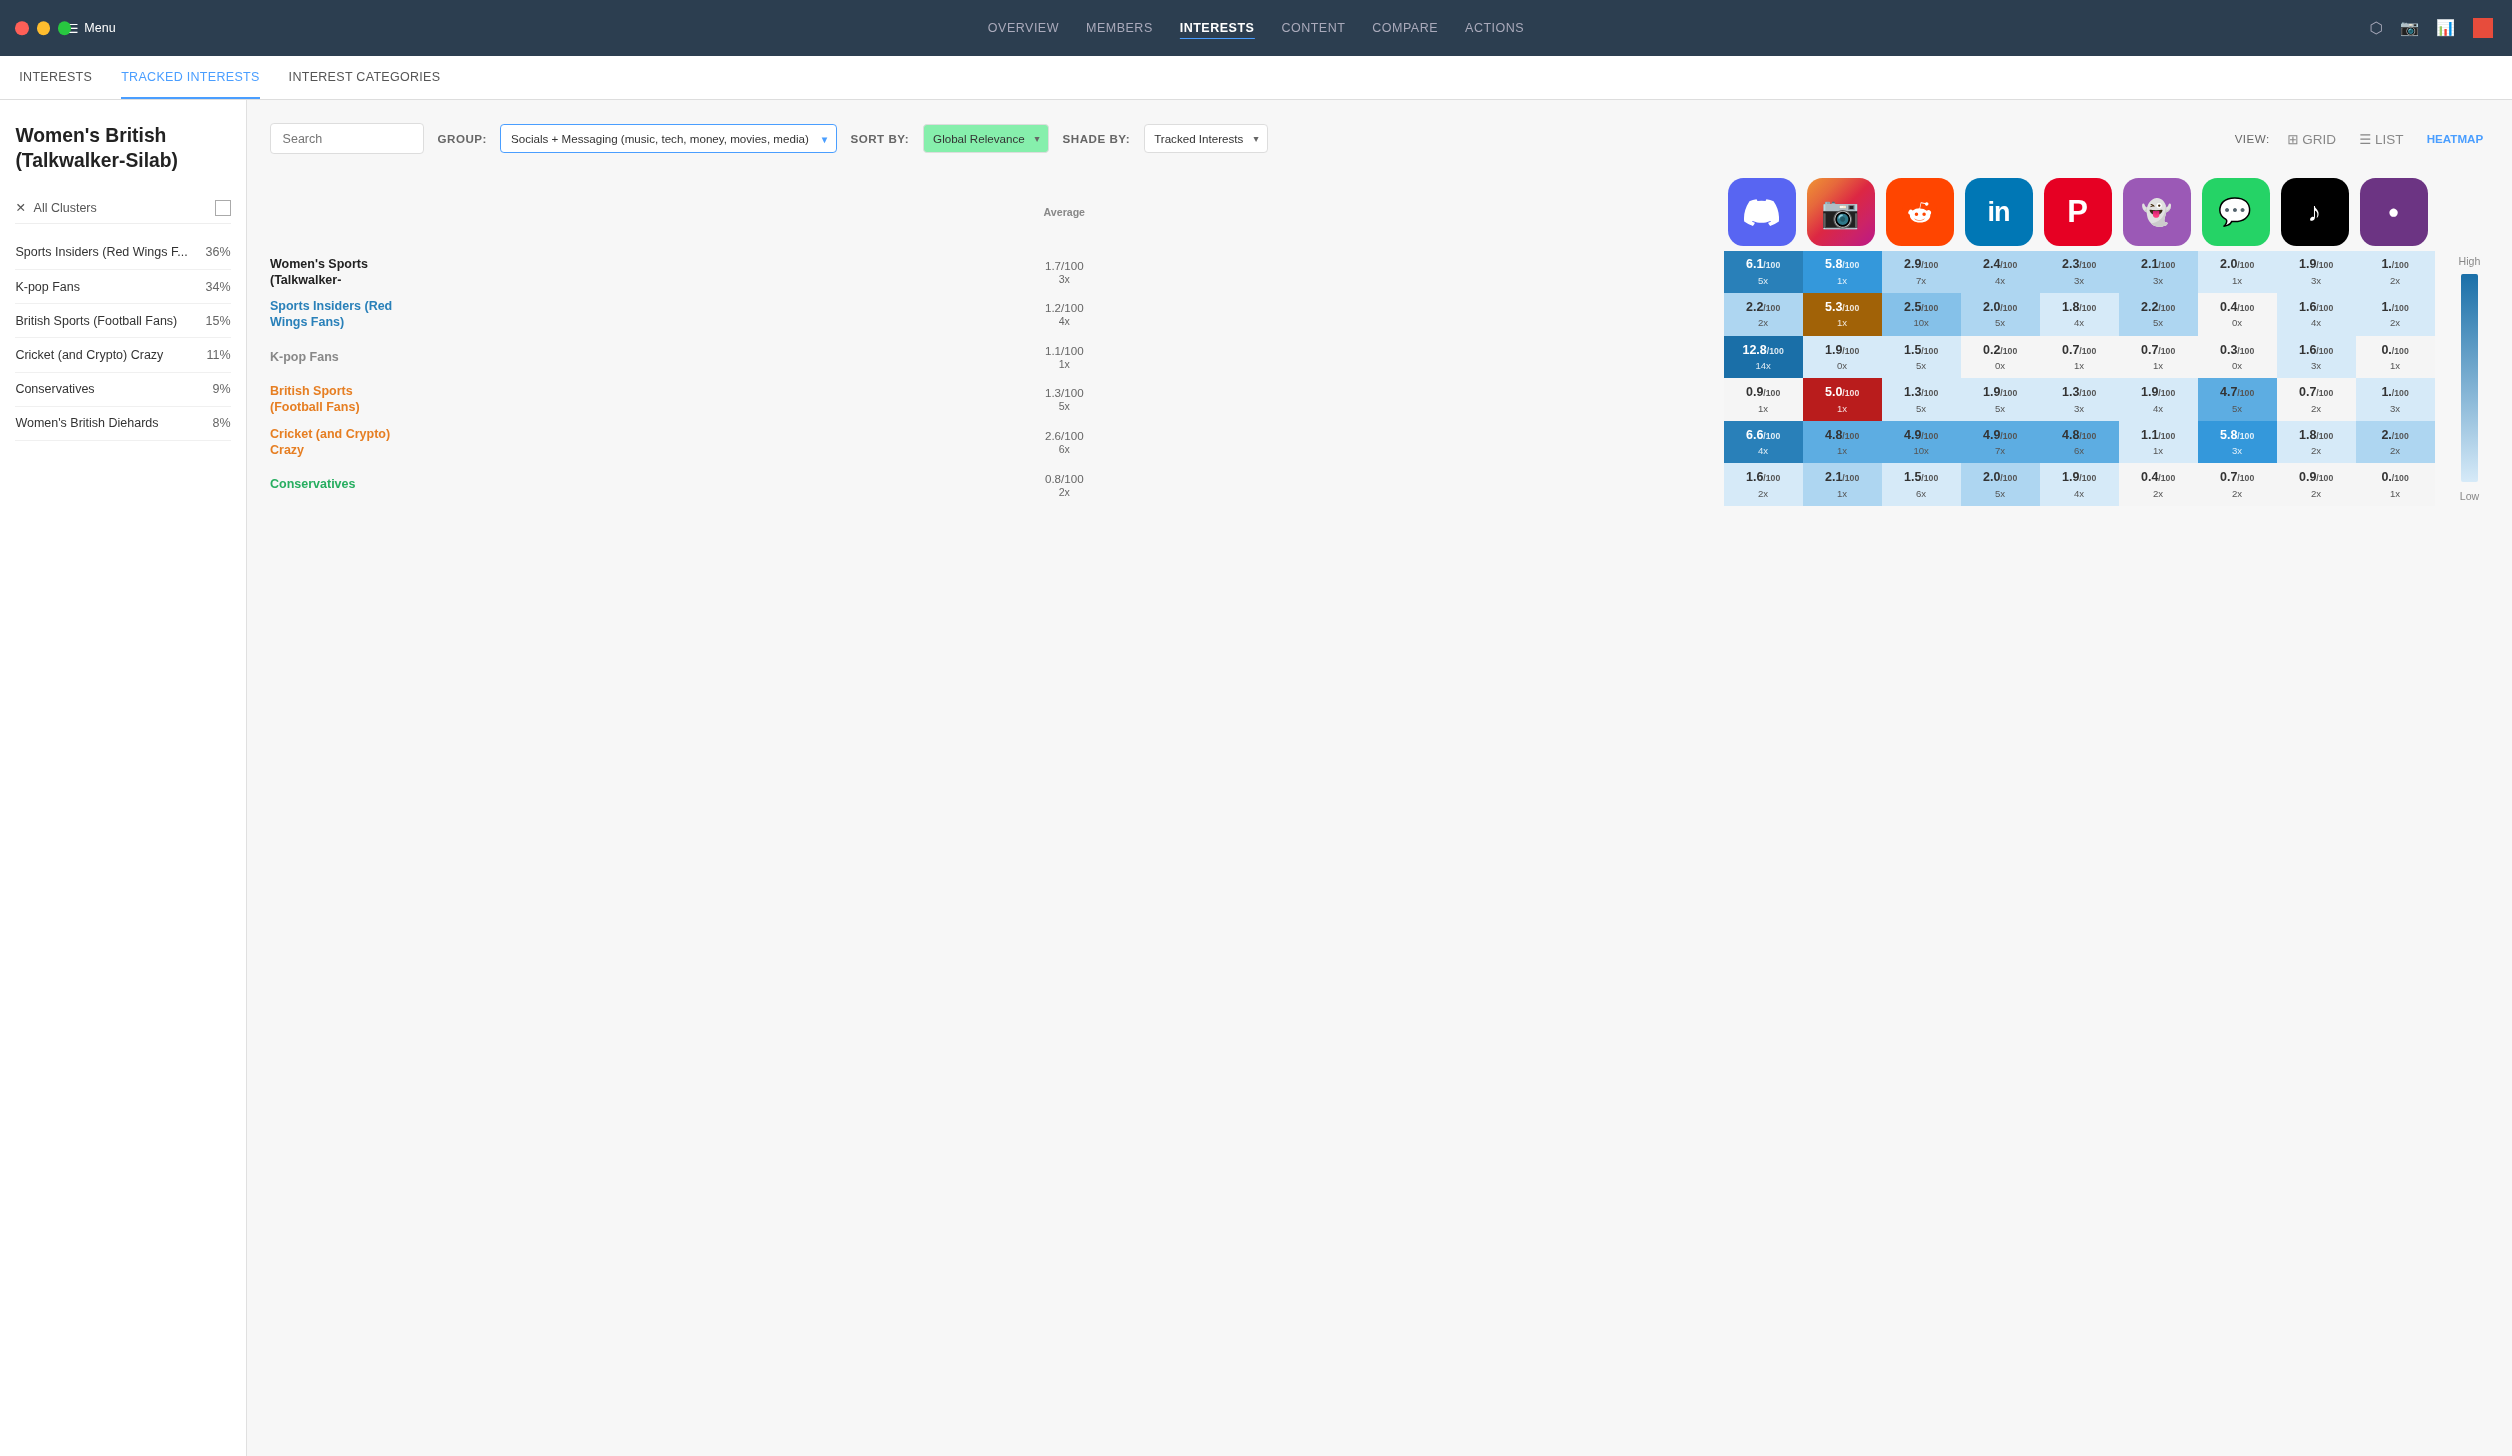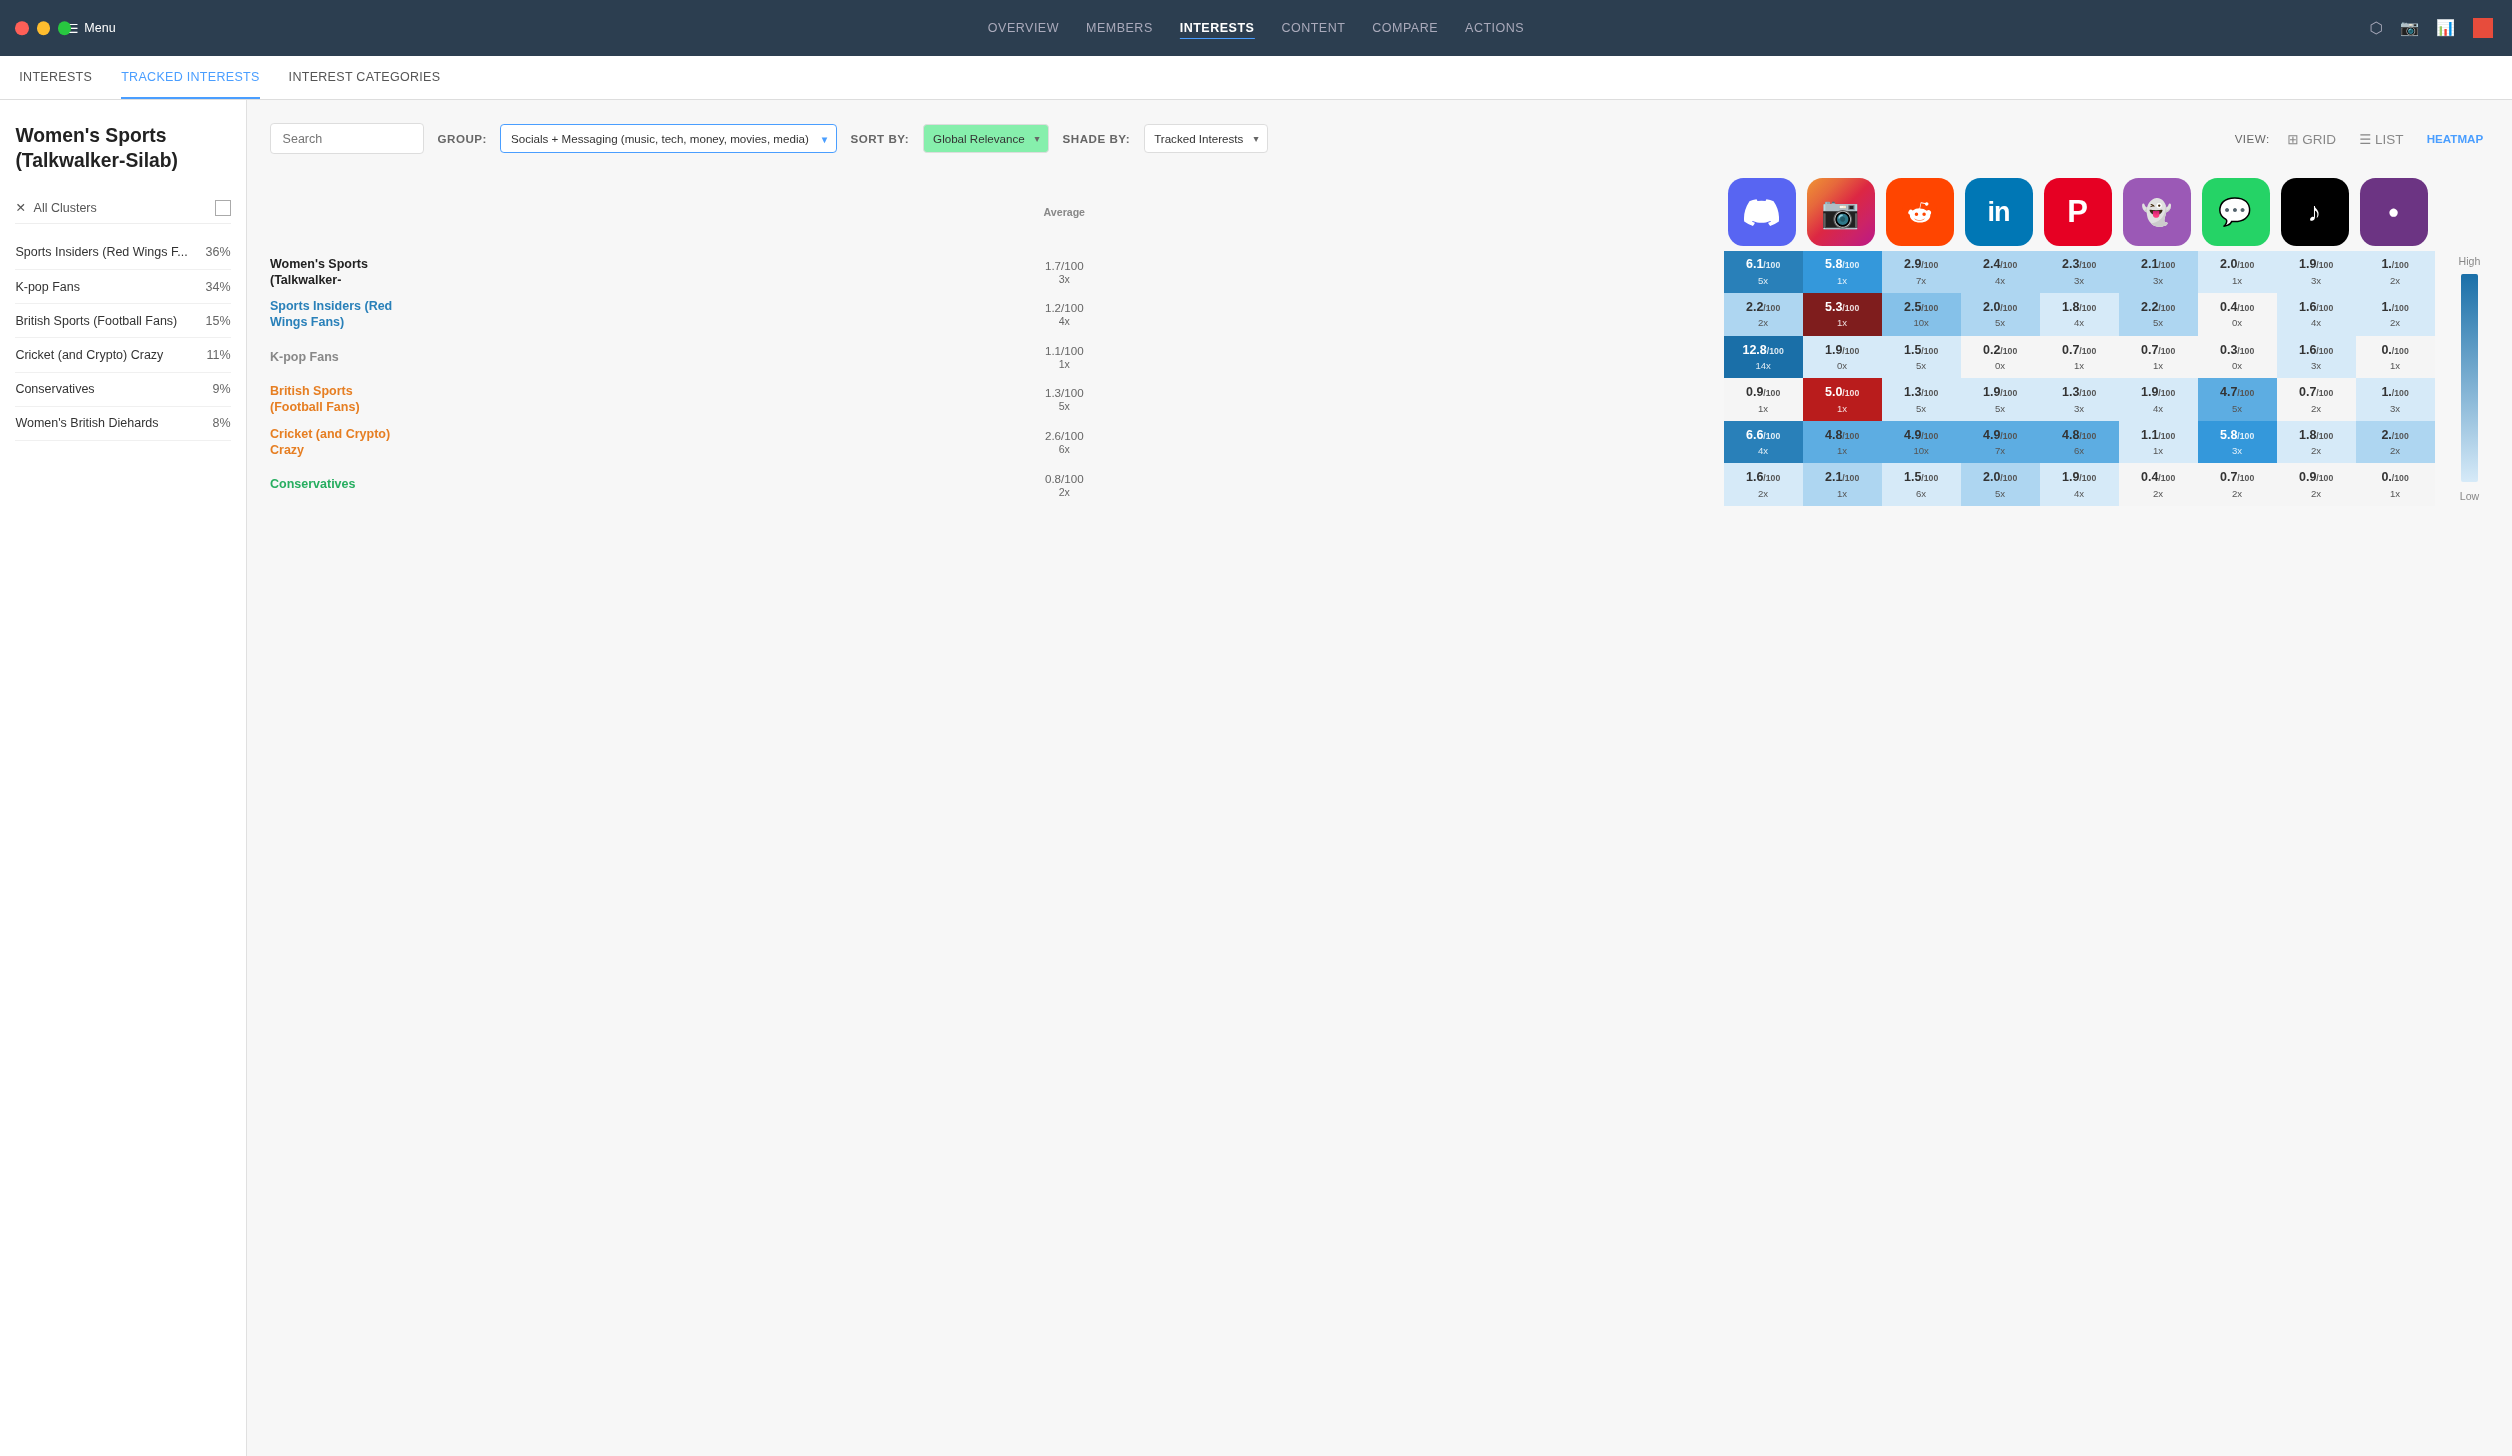--- a/index.html
+++ b/index.html
@@ -141,21 +141,21 @@
 
 <div class="sub-nav">
   <a>INTERESTS</a>
   <a class="active">TRACKED INTERESTS</a>
   <a>INTEREST CATEGORIES</a>
 </div>
 
 <div class="main-layout">
 
   <div class="sidebar">
-    <div class="sidebar-title">Women's Sports (Talkwalker-Silab)</div>
+    <div class="sidebar-title">Women's British (Talkwalker-Silab)</div>
 
     <div class="sidebar-all-clusters">
       <span>
         <span class="x-icon">✕</span>
         <span>All Clusters</span>
       </span>
       <div class="checkbox"></div>
     </div>
 
     <div id="cluster-list">
@@ -326,21 +326,21 @@
               </tr>
               <tr>
       <td class="row-label" style="color:#2980b9; font-weight:700;">Sports Insiders (Red Wings Fans)</td>
       <td class="avg-cell" style="font-size:11.6px; color:#666;">1.2/100<br><span style="font-size:10.6px;">4x</span></td>
     <td class="heat-cell" style="background: rgb(174, 214, 241);">
                   <div class="heat-cell-inner">
         <span style="font-size:12.5px; font-weight:600; color:#333;">2.2<span style="font-size:8.7px; color:#555;">/100</span></span>
         <span style="font-size:9.6px; color:#555;">2x</span>
       </div>
                 </td>
-                <td class="heat-cell" style="background: #7f1d1d;">
+                <td class="heat-cell" style="background: #a16207;">
                   <div class="heat-cell-inner">
         <span style="font-size:12.5px; font-weight:600; color:#fff;">5.3<span style="font-size:8.7px; color:rgba(255,255,255,0.85);">/100</span></span>
         <span style="font-size:9.6px; color:rgba(255,255,255,0.85);">1x</span>
       </div>
                 </td>
                 <td class="heat-cell" style="background: rgb(133, 193, 233);">
                   <div class="heat-cell-inner">
         <span style="font-size:12.5px; font-weight:600; color:#333;">2.5<span style="font-size:8.7px; color:#555;">/100</span></span>
         <span style="font-size:9.6px; color:#555;">10x</span>
       </div>

